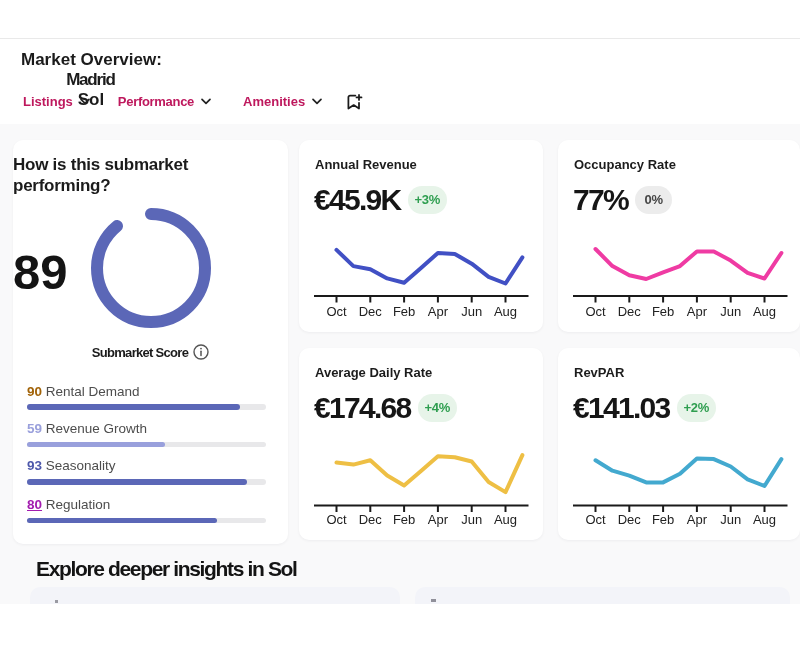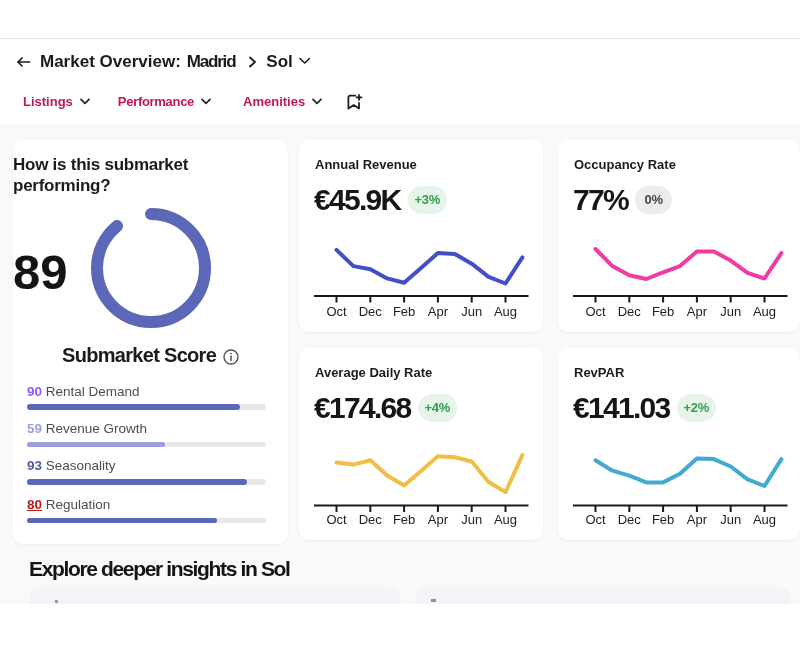--- a/index.html
+++ b/index.html
@@ -1,20 +1,20 @@
 <!DOCTYPE html>
 <html><head>
 <meta charset="utf-8">
 <style>
   * { margin:0; padding:0; box-sizing:border-box; }
   html,body { width:800px; height:671px; background:#fff; font-family:"Liberation Sans", sans-serif; }
   #page { position:relative; width:800px; height:671px; overflow:hidden; background:#fff; }
   .abs { position:absolute; }
   #topbar { left:0; top:0; width:800px; height:39px; background:#fff; border-bottom:1px solid #e9e9e9; }
-  #crumb { left:13px; top:49.5px; height:24px; display:flex; align-items:center; color:#1b1b1b; }
+  #crumb { left:13px; top:49.5px; height:24px; display:flex; align-items:center; color:#1b1b1b;flex-direction:column; }
   .crumbtext { font-size:17px; font-weight:bold; color:#1b1b1b; }
   #filters { left:23px; top:90px; height:22px; display:flex; align-items:center; color:#1b1b1b; }
   .ftext { font-size:13px; font-weight:bold; color:#be185d; }
   #content { left:0; top:124px; width:800px; height:480px; background:#f9f9fa; }
   .card { position:absolute; background:#fff; border-radius:10px; box-shadow:0 1px 3px rgba(20,20,40,0.05); }
   #leftcard  { left:13px;  top:16px;  width:275px; height:404px; }
   #card-rev  { left:299px; top:16px;  width:244px; height:192px; }
   #card-occ  { left:558px; top:16px;  width:242px; height:192px; }
   #card-adr  { left:299px; top:224px; width:244px; height:192px; }
   #card-rvp  { left:558px; top:224px; width:242px; height:192px; }
@@ -22,27 +22,27 @@
   .vrow { position:absolute; left:15px; top:42.5px; display:flex; align-items:center; }
   .cvalue { font-size:30px; font-weight:bold; color:#161616; letter-spacing:-1.7px; }
   .badge { margin-left:7px; height:28px; padding:0 7px; border-radius:14px; display:flex; align-items:center; font-size:13px; font-weight:bold; letter-spacing:-0.3px; }
   .badge.green { background:#e7f4e9; color:#2f9e50; }
   .badge.gray  { background:#ececec; color:#454545; padding:0 9.5px; }
   .chart { position:absolute; left:0; top:88px; }
   
   #lc-title { position:absolute; left:0; top:14px; width:100%; text-align:left; font-size:17px; line-height:21px; font-weight:bold; letter-spacing:-0.25px; color:#1b1b1b; }
   #gauge { position:absolute; left:71.5px; top:62px; }
   #gnum { position:absolute; left:0; top:103.5px; width:100%; text-align:left; font-size:49px; font-weight:bold; color:#141414; }
-  #subscore { position:absolute; left:0; top:204px; width:100%; text-align:center; font-size:20px; font-weight:bold; letter-spacing:-0.7px; color:#1b1b1b; }
+  #subscore { position:absolute; left:0; top:204px; width:100%; text-align:center; font-size:13px; font-weight:bold; letter-spacing:-0.7px; color:#1b1b1b; }
   .brow { position:absolute; left:14px; width:247px; font-size:13.5px; }
   .brow .lab { color:#4d4d4d; }
   .brow .num { font-weight:bold; }
   .track { position:absolute; left:0; width:239px; height:5.5px; border-radius:3px; background:#e8e8ea; }
   .fill { position:absolute; left:0; top:0; height:5.5px; border-radius:3px; }
-  #explore { left:29px; top:557px; font-size:21px; font-weight:bold; letter-spacing:-1.35px; color:#141414; }
+  #explore { left:36px; top:557px; font-size:21px; font-weight:bold; letter-spacing:-1.35px; color:#141414; }
   .faint { position:absolute; top:587px; height:17px; background:#f3f4f9; border-radius:10px 10px 0 0; }
   .mark { position:absolute; background:#555; }
 </style>
 </head>
 <body>
 <div id="page">
   <div id="topbar" class="abs"></div>
 
   <div id="crumb" class="abs">
     <svg style="margin-top:0.5px; margin-left:1px;" width="18" height="16" viewBox="0 0 18 16" fill="none" stroke="#1b1b1b" stroke-width="1.7" stroke-linecap="round" stroke-linejoin="round">
@@ -86,30 +86,30 @@
         <circle cx="66" cy="66" r="54" fill="none" stroke="#5b67b7" stroke-width="12" stroke-linecap="round" stroke-dasharray="302 37.3" transform="rotate(-90 66 66)"></circle>
       </svg>
       <div id="gnum">89</div>
       <div id="subscore">Submarket Score
         <svg style="vertical-align:-3px; margin-left:2px;" width="16" height="16" viewBox="0 0 16 16" fill="none">
           <circle cx="8" cy="8" r="7" stroke="#555" stroke-width="1.4"></circle>
           <line x1="8" y1="7.2" x2="8" y2="11.4" stroke="#555" stroke-width="1.5" stroke-linecap="round"></line>
           <circle cx="8" cy="4.6" r="0.9" fill="#555"></circle>
         </svg>
       </div>
-      <div class="brow" style="top:243.5px;"><span class="num" style="color:#8b5cf6;">90</span> <span class="lab">Rental Demand</span><div class="track" style="top:20.5px;">
+      <div class="brow" style="top:243.5px;"><span class="num" style="color:#a16207;">90</span> <span class="lab">Rental Demand</span><div class="track" style="top:20.5px;">
             <div class="fill" style="width:213px; background:#5b67b7;"></div>
           </div></div>
       <div class="brow" style="top:281.3px;"><span class="num" style="color:#9aa0dc;">59</span> <span class="lab">Revenue Growth</span><div class="track" style="top:20.5px;">
             <div class="fill" style="width:138px; background:#99a0dc;"></div>
           </div></div>
       <div class="brow" style="top:318.1px;"><span class="num" style="color:#4d58ab;">93</span> <span class="lab">Seasonality</span><div class="track" style="top:21px;">
             <div class="fill" style="width:220px; background:#5b67b7;"></div>
           </div></div>
-      <div class="brow" style="top:356.5px;"><span class="num" style="color:#b91c1c;text-decoration:underline;">80</span> <span class="lab">Regulation</span><div class="track" style="top:21px;">
+      <div class="brow" style="top:356.5px;"><span class="num" style="color:#a21caf;text-decoration:underline;">80</span> <span class="lab">Regulation</span><div class="track" style="top:21px;">
             <div class="fill" style="width:190px; background:#5b67b7;"></div>
           </div></div>
     </div>
 
     <div id="card-rev" class="card">
       <div class="ctitle">Annual Revenue</div>
       <div class="vrow">
           <span class="cvalue">€45.9K</span>
           <span class="badge green">+3%</span>
         </div>

